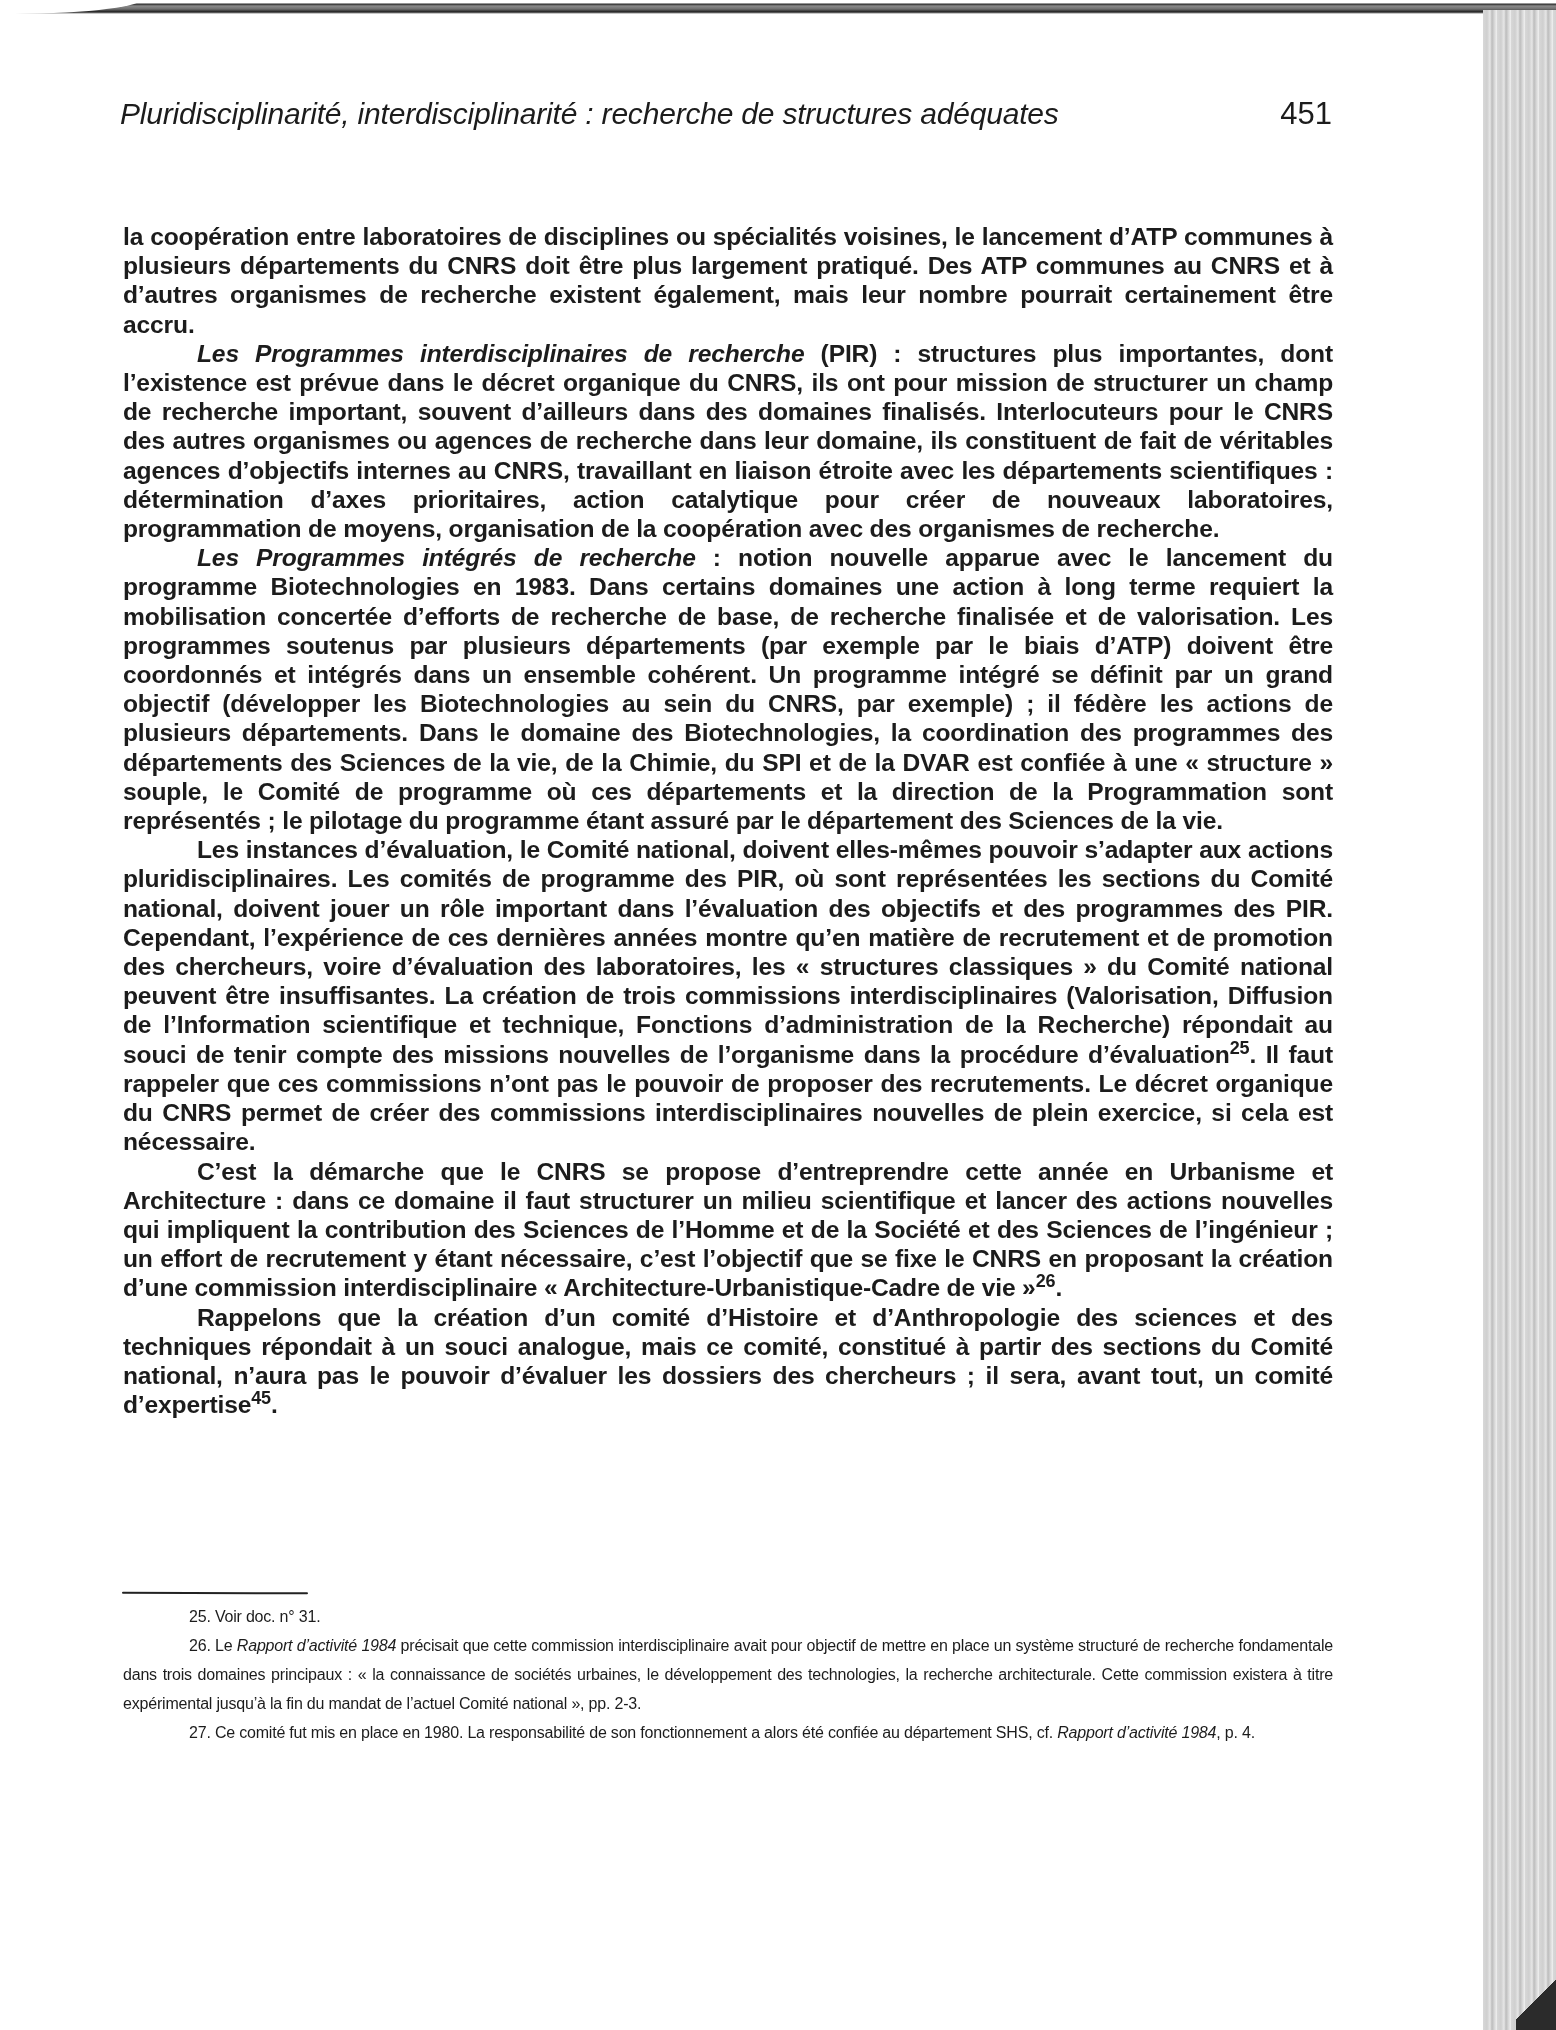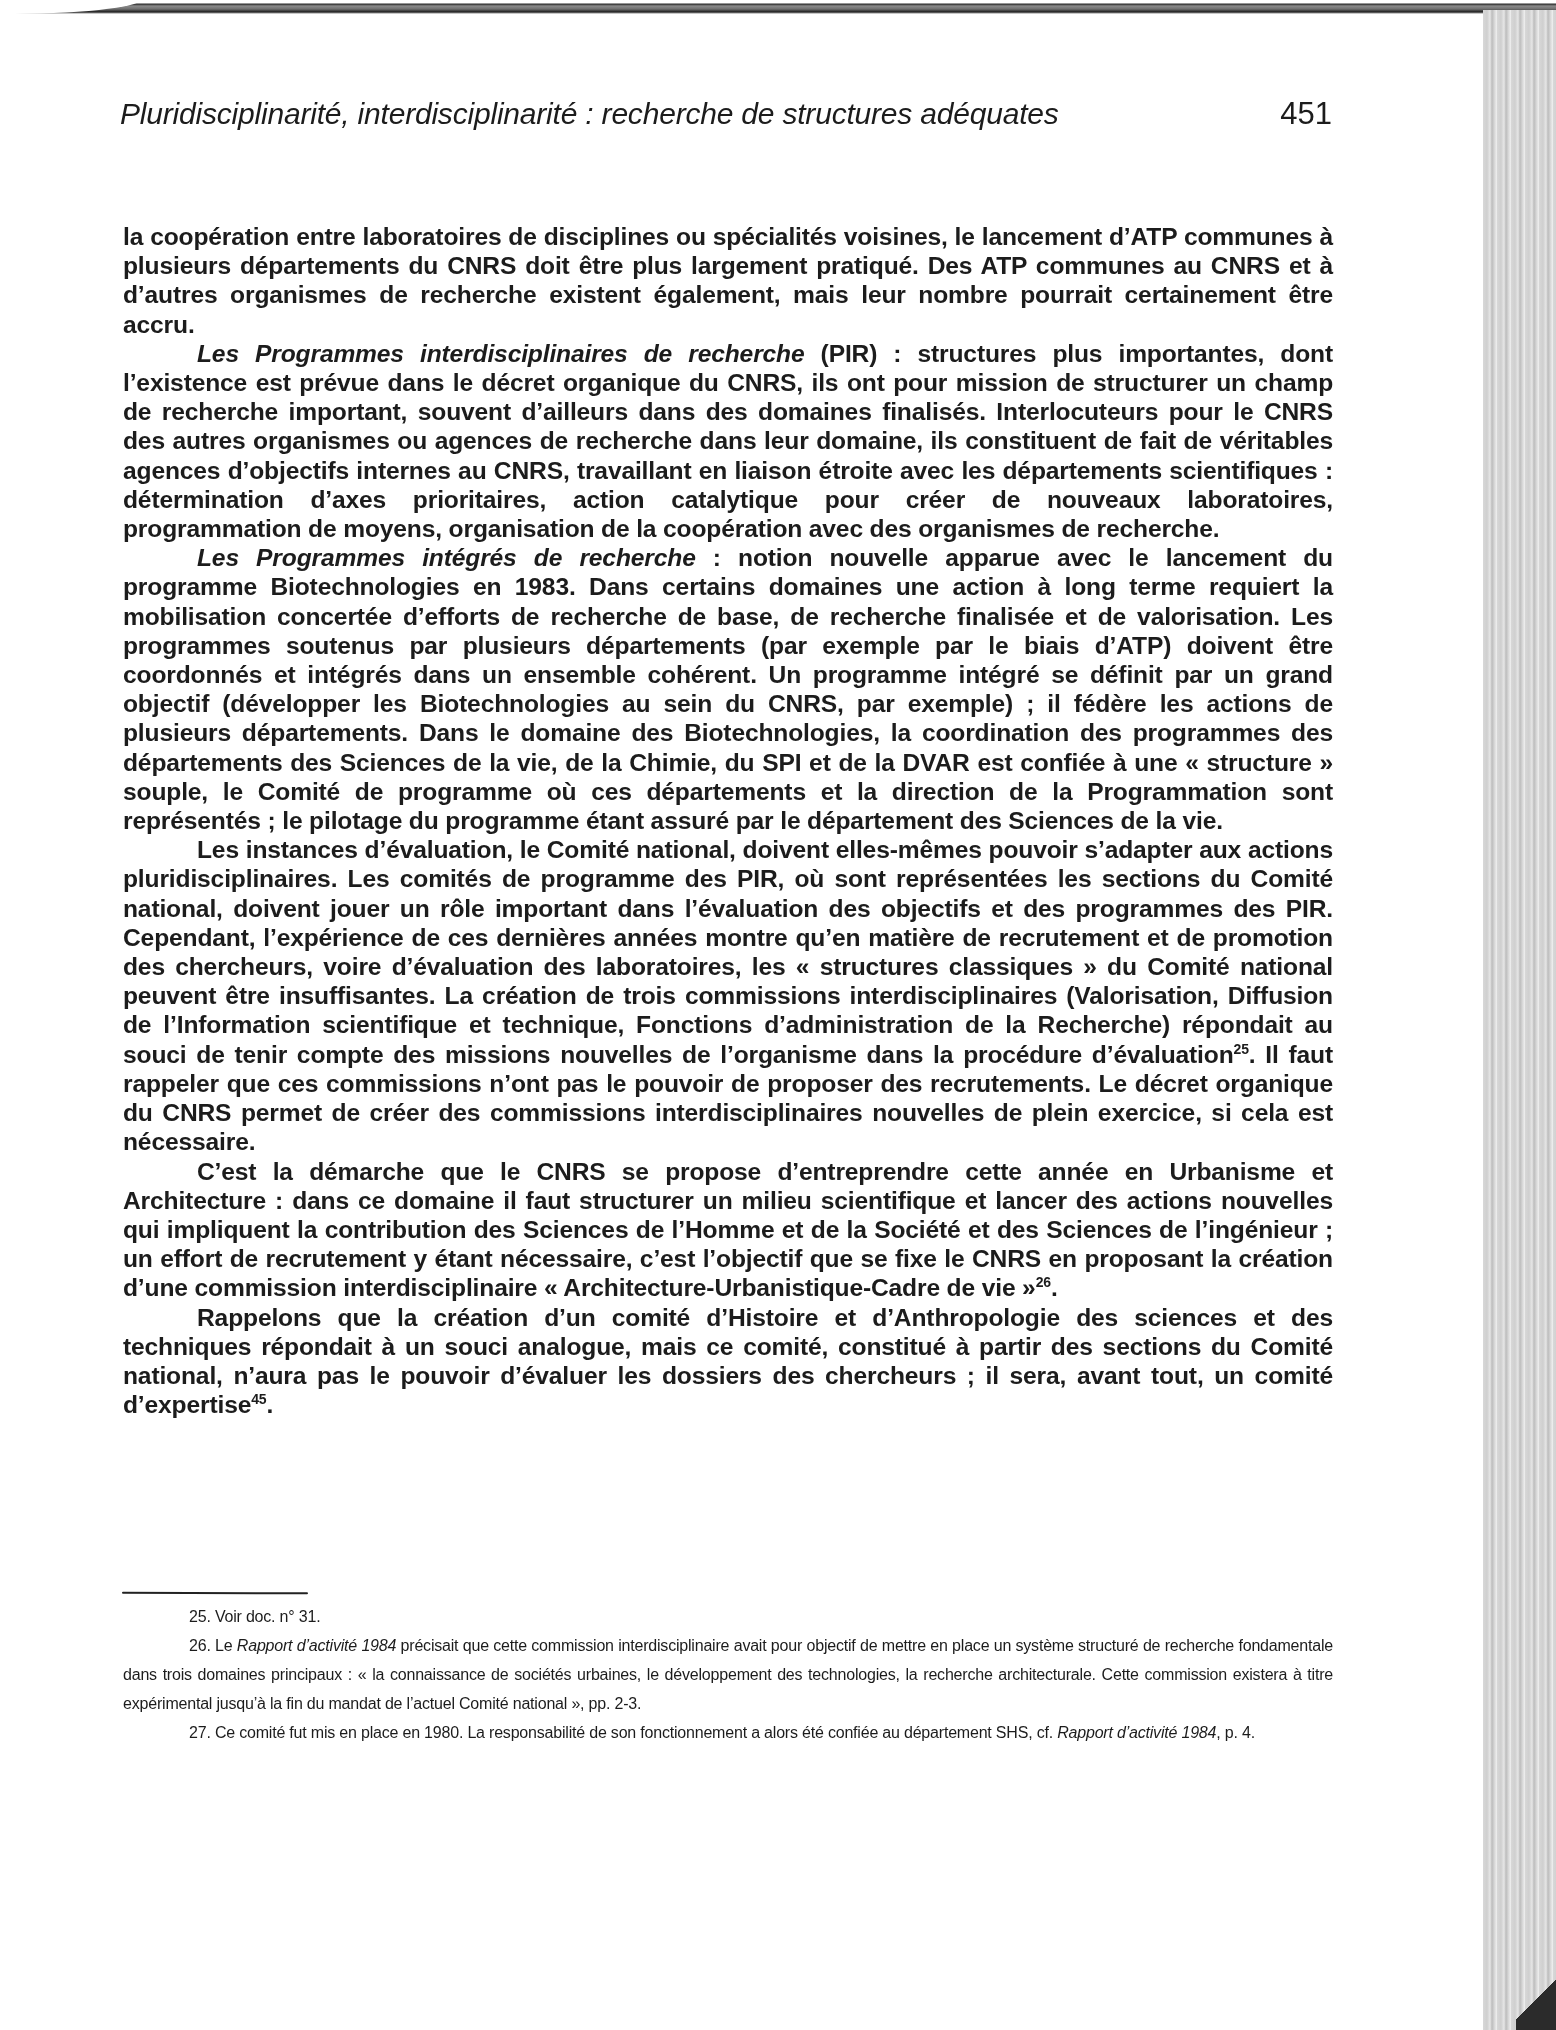--- a/index.html
+++ b/index.html
@@ -35,21 +35,21 @@
   .body-text {
     position: absolute; left: 123px; top: 222px; width: 1210px;
     font-size: 24.6px; line-height: 29.2px; text-align: justify;
     letter-spacing: -0.15px;
     font-weight: bold;
   }
   .body-text p { margin: 0; text-indent: 74px; }
   .body-text p.no-indent { text-indent: 0; }
   .body-text p.gap-before { }
   em { font-style: italic; }
-  sup { font-size: 14px; line-height: 0; vertical-align: super; }
+  sup { font-size: 18px; line-height: 0; vertical-align: super; }
   .footnote-rule {
     position: absolute; left: 122px; top: 1592px; width: 186px; height: 2px;
     background: #222; border-radius: 1px; transform: rotate(0.2deg);
   }
   .footnotes {
     position: absolute; left: 123px; top: 1602px; width: 1210px;
     font-size: 16px; line-height: 29px; text-align: justify; letter-spacing: -0.2px;
   }
   .footnotes p { margin: 0; text-indent: 66px; }
 </style>

